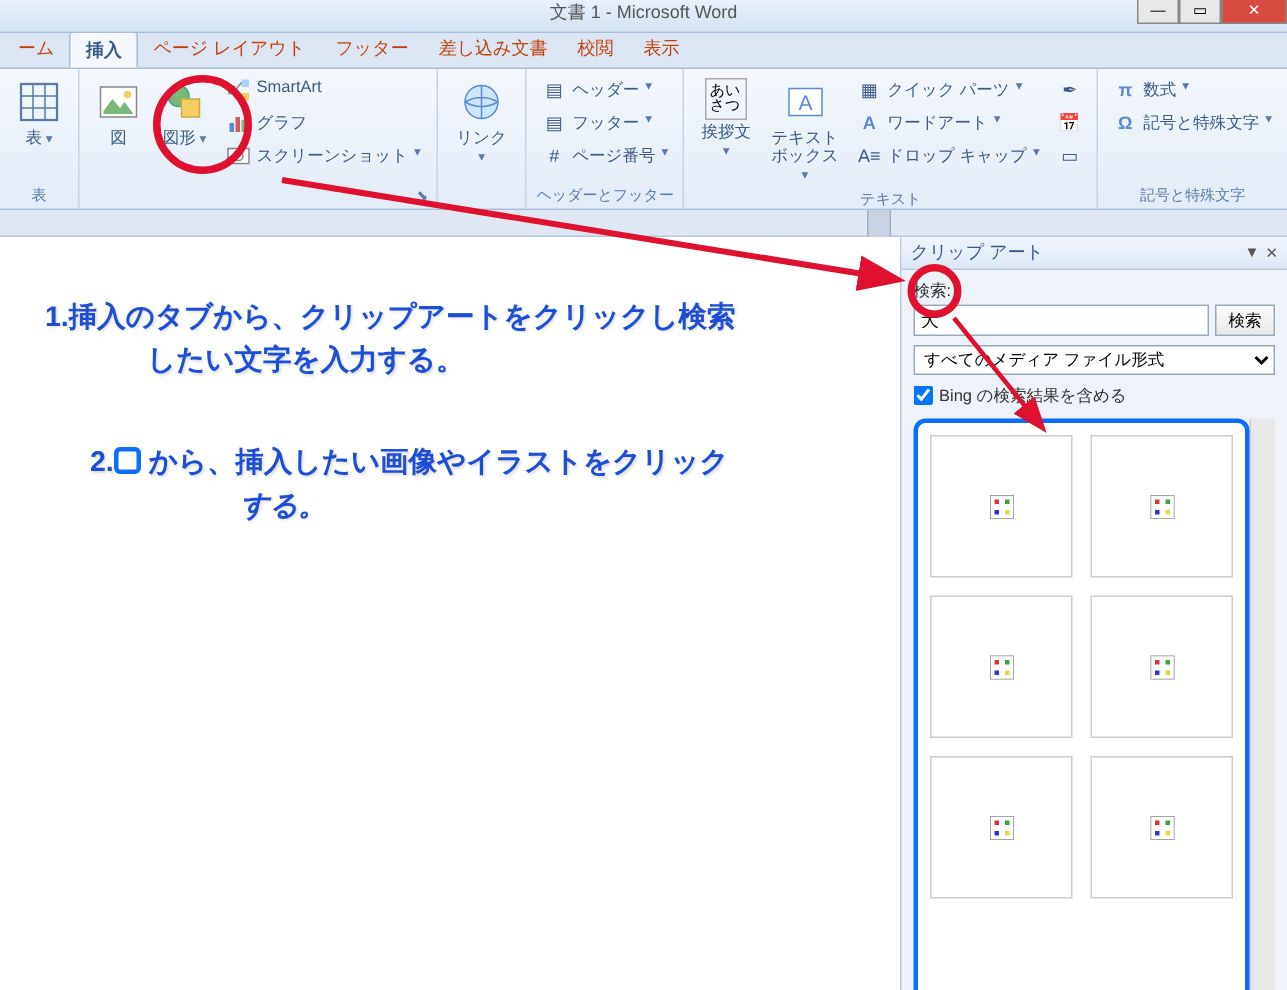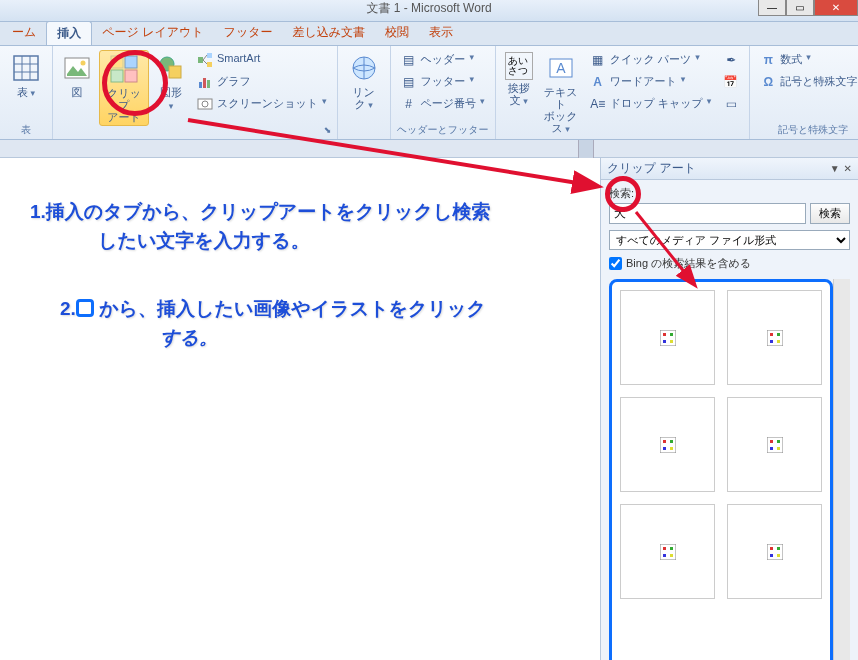--- a/index.html
+++ b/index.html
@@ -116,31 +116,20 @@
       <div class="big-btn">
         <div class="icon-box">
           <svg width="28" height="28" viewBox="0 0 28 28">
               <rect x="2" y="4" width="24" height="20" fill="#fff" stroke="#888"></rect>
               <polygon points="4,20 10,12 15,18 18,14 24,22 4,22" fill="#7ab87a"></polygon>
               <circle cx="20" cy="9" r="2.5" fill="#f5d060"></circle>
             </svg>
         </div>
         <span class="lbl">図</span>
       </div>
-      <div class="big-btn clipart-highlight">
-        <div class="icon-box">
-          <svg width="30" height="30" viewBox="0 0 30 30">
-              <rect x="2" y="2" width="12" height="12" fill="#ffe08a" stroke="#cc9"></rect>
-              <rect x="16" y="2" width="12" height="12" fill="#aad4ff" stroke="#79b"></rect>
-              <rect x="2" y="16" width="12" height="12" fill="#c8e8c8" stroke="#8b8"></rect>
-              <rect x="16" y="16" width="12" height="12" fill="#ffc0c0" stroke="#c88"></rect>
-            </svg>
-        </div>
-        <span class="lbl"><span>クリップ</span><br><span>アート</span></span>
-      </div>
       <div class="big-btn">
         <div class="icon-box">
           <svg width="28" height="28" viewBox="0 0 28 28">
               <circle cx="10" cy="10" r="7" fill="#7ab87a" stroke="#4a8"></circle>
               <rect x="12" y="12" width="12" height="12" fill="#f5d060" stroke="#ca4"></rect>
             </svg>
         </div>
         <span class="lbl dropdown-arrow">図形</span>
       </div>
       <div class="vcol">

